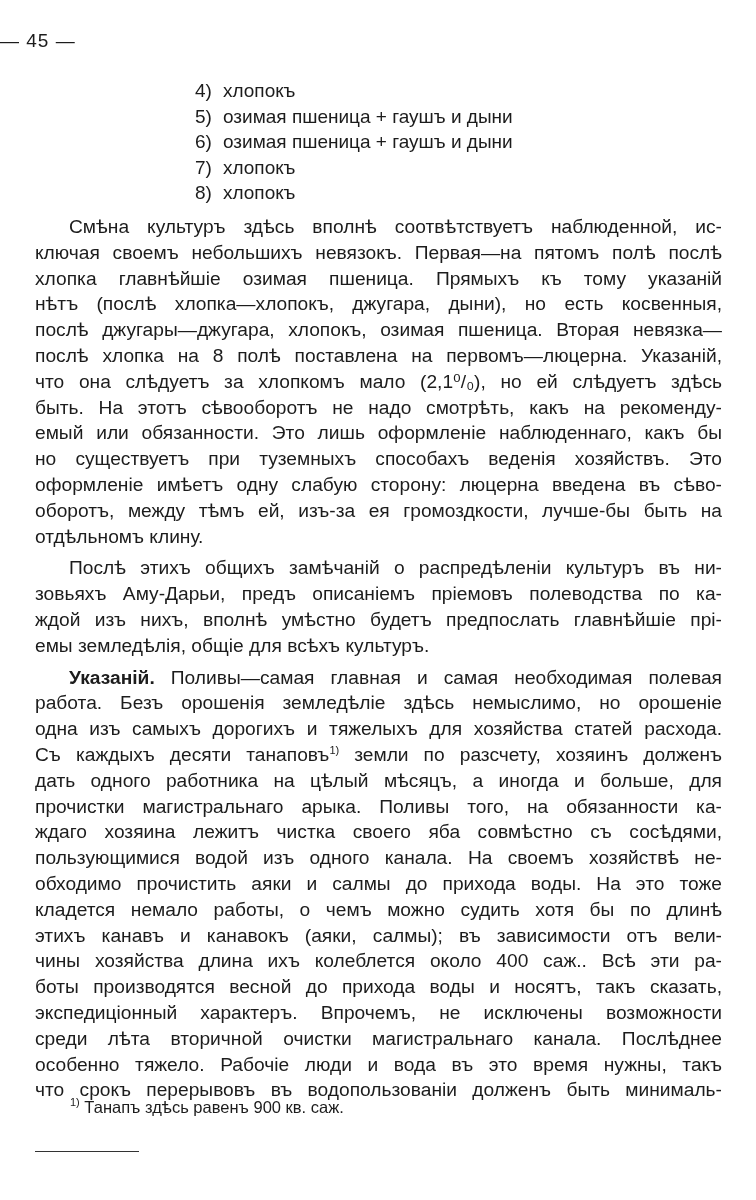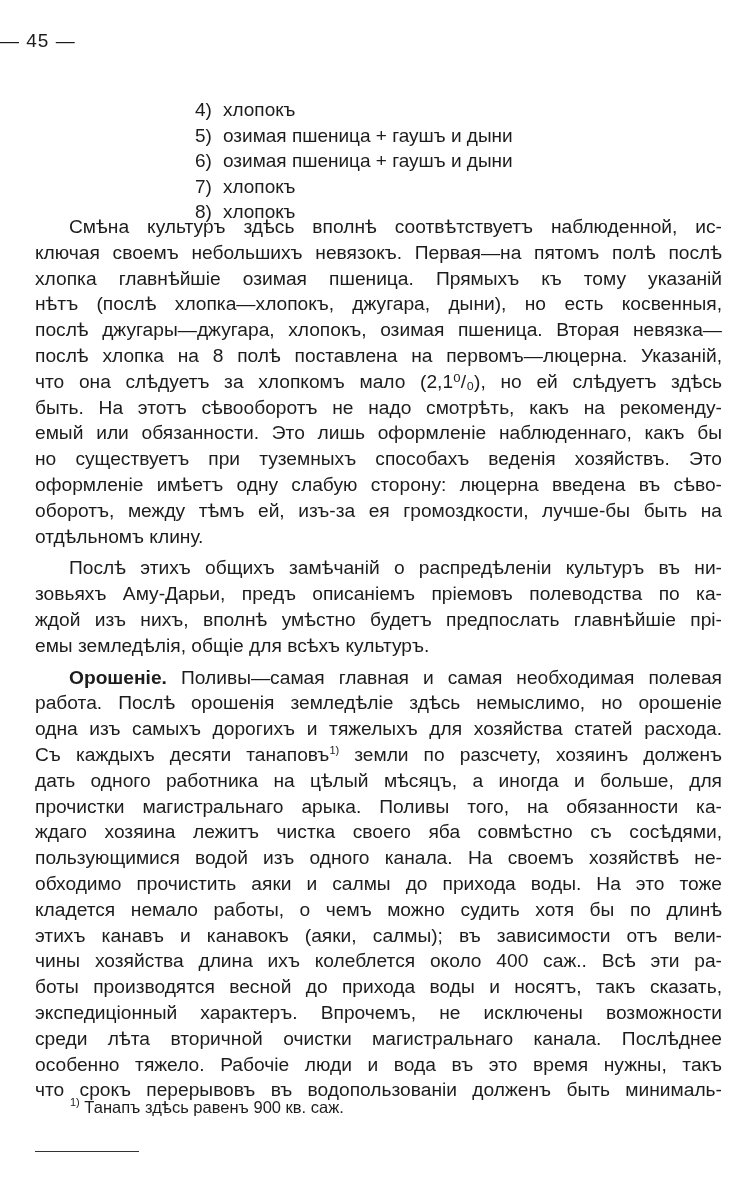--- a/index.html
+++ b/index.html
@@ -9,21 +9,21 @@
     font-family: "Liberation Sans", "DejaVu Sans", sans-serif;
     color: #1c1c1c;
     position: relative;
   }
   .page-number {
     position: absolute; left: 0; width: 756px; top: 30px;
     text-align: left; font-size: 19px; letter-spacing: 1px;
   }
   .list {
     position: absolute; left: 195px; top: 78px;
-    font-size: 19px; line-height: 25.5px; margin-top: 19px;
+    font-size: 19px; line-height: 25.5px;
   }
   .list .item { white-space: nowrap; }
   .list .num { display: inline-block; width: 28px; }
   .body-text {
     position: absolute; left: 35px; top: 214px; width: 687px;
     font-size: 19.2px; line-height: 25.8px;
   }
   .line {
     display: block; white-space: nowrap;
     text-align: justify; text-align-last: justify;
@@ -77,22 +77,22 @@
 
   <div>
     <span class="line indent">Послѣ этихъ общихъ замѣчаній о распредѣленіи культуръ въ ни-</span>
     <span class="line">зовьяхъ Аму-Дарьи, предъ описаніемъ пріемовъ полеводства по ка-</span>
     <span class="line">ждой изъ нихъ, вполнѣ умѣстно будетъ предпослать главнѣйшіе прі-</span>
     <span class="line last">емы земледѣлія, общіе для всѣхъ культуръ.</span>
   </div>
   <div class="para-gap"></div>
 
   <div>
-    <span class="line indent"><span class="bold">Орошеніе.</span><span> Поливы—самая главная и самая необходимая полевая</span></span>
-    <span class="line">работа. Послѣ орошенія земледѣліе здѣсь немыслимо, но орошеніе</span>
+    <span class="line indent"><span class="bold">Указаній.</span><span> Поливы—самая главная и самая необходимая полевая</span></span>
+    <span class="line">работа. Безъ орошенія земледѣліе здѣсь немыслимо, но орошеніе</span>
     <span class="line">одна изъ самыхъ дорогихъ и тяжелыхъ для хозяйства статей расхода.</span>
     <span class="line"><span>Съ каждыхъ десяти танаповъ</span><sup>1)</sup><span> земли по разсчету, хозяинъ долженъ</span></span>
     <span class="line">дать одного работника на цѣлый мѣсяцъ, а иногда и больше, для</span>
     <span class="line">прочистки магистральнаго арыка. Поливы того, на обязанности ка-</span>
     <span class="line">ждаго хозяина лежитъ чистка своего яба совмѣстно съ сосѣдями,</span>
     <span class="line">пользующимися водой изъ одного канала. На своемъ хозяйствѣ не-</span>
     <span class="line">обходимо прочистить аяки и салмы до прихода воды. На это тоже</span>
     <span class="line">кладется немало работы, о чемъ можно судить хотя бы по длинѣ</span>
     <span class="line">этихъ канавъ и канавокъ (аяки, салмы); въ зависимости отъ вели-</span>
     <span class="line">чины хозяйства длина ихъ колеблется около 400 саж.. Всѣ эти ра-</span>

